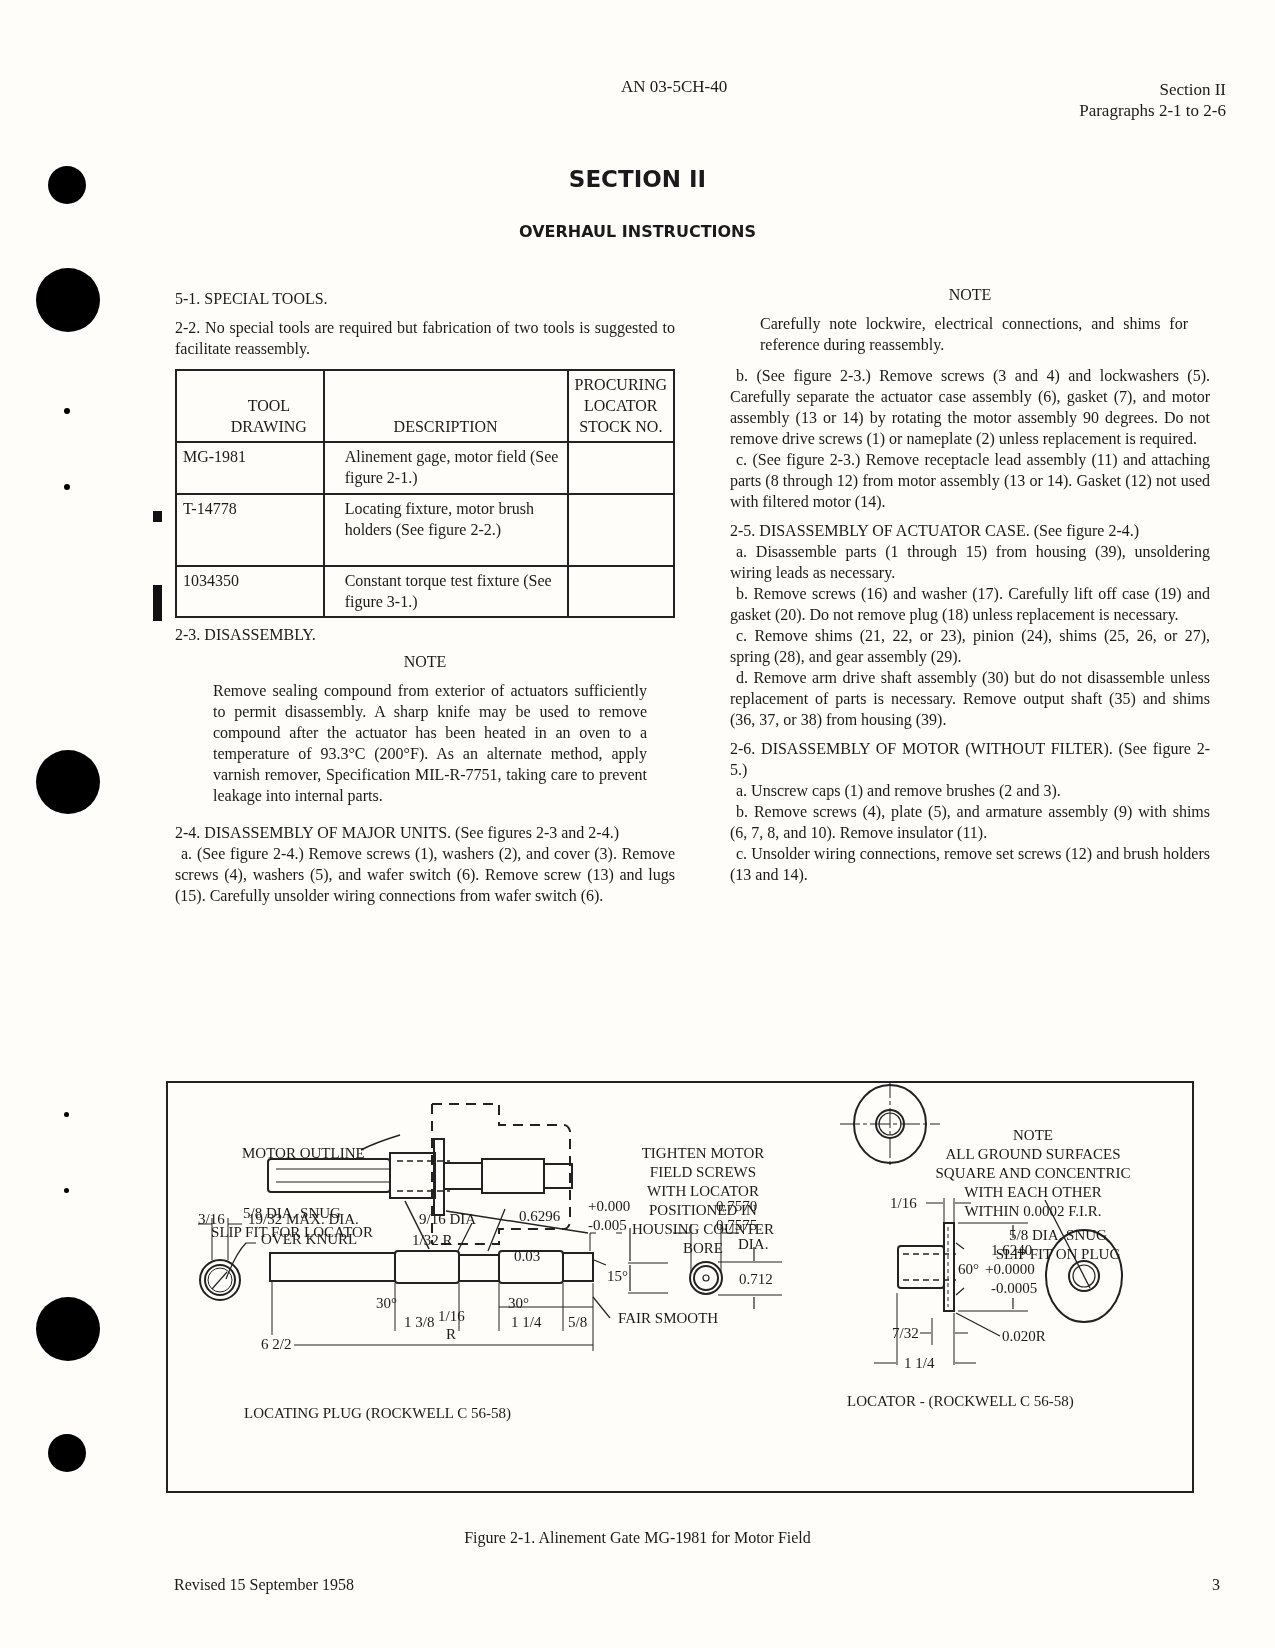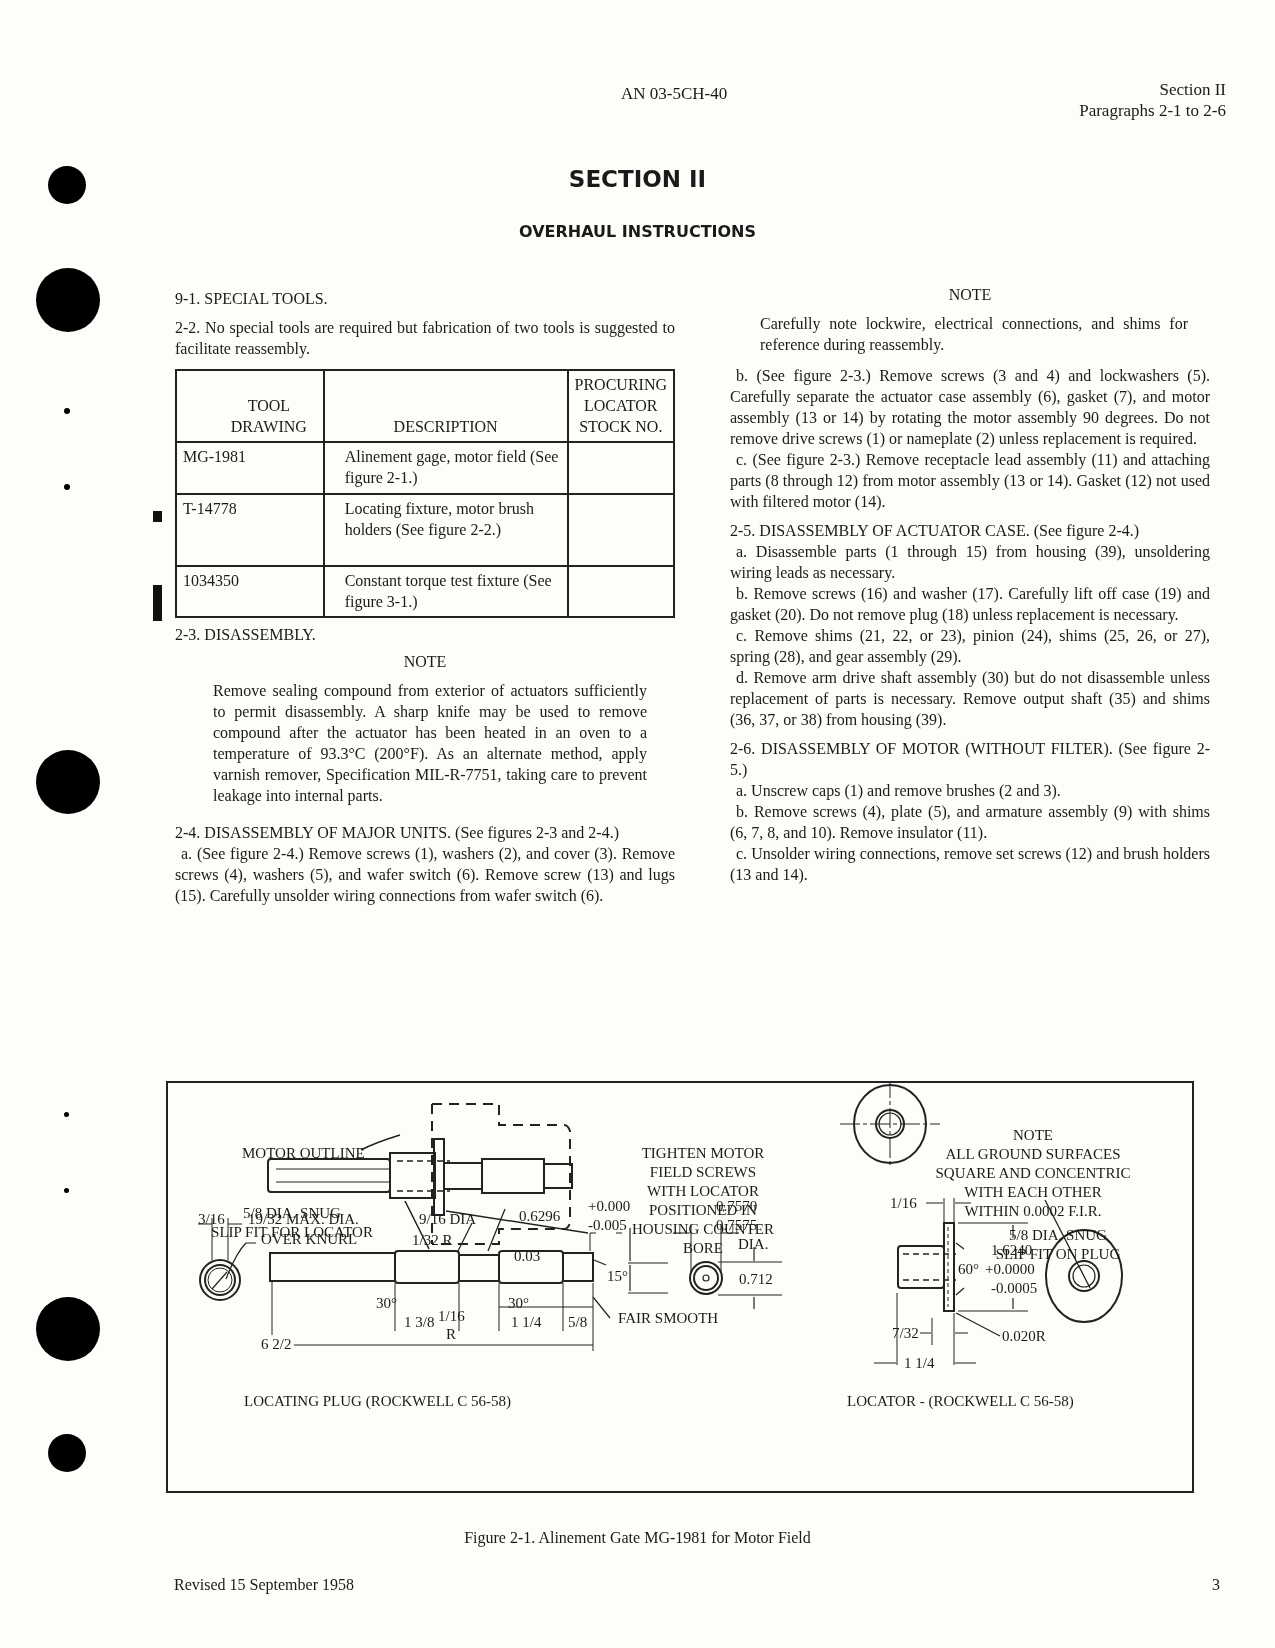--- a/index.html
+++ b/index.html
@@ -38,29 +38,29 @@
 <div class="hole" style="left:64px;top:484px;width:6px;height:6px;"></div>
 <div class="hole" style="left:36px;top:750px;width:64px;height:64px;"></div>
 <div class="hole" style="left:64px;top:1112px;width:5px;height:5px;"></div>
 <div class="hole" style="left:64px;top:1188px;width:5px;height:5px;"></div>
 <div class="hole" style="left:36px;top:1297px;width:64px;height:64px;"></div>
 <div class="hole" style="left:48px;top:1434px;width:38px;height:38px;"></div>
 
 <div class="bar" style="left:153px;top:511px;width:9px;height:11px;"></div>
 <div class="bar" style="left:153px;top:585px;width:9px;height:36px;"></div>
 
-<div class="abs hdr" style="left:621px;top:83px;">AN 03-5CH-40</div>
+<div class="abs hdr" style="left:621px;top:76px;">AN 03-5CH-40</div>
 <div class="abs hdr" style="right:49px;top:79px;text-align:right;">Section II</div>
 <div class="abs hdr" style="right:49px;top:100px;text-align:right;">Paragraphs 2-1 to 2-6</div>
 
 <div class="abs title" style="top:166px;font-size:23px;">SECTION II</div>
 <div class="abs title" style="top:222px;font-size:16px;">OVERHAUL INSTRUCTIONS</div>
 
 <div class="col" style="left:175px;top:288px;width:500px;">
-  <p>9-1. SPECIAL TOOLS.</p>
+  <p>5-1. SPECIAL TOOLS.</p>
   <div style="height:8px"></div>
   <p>2-2. No special tools are required but fabrication of two tools is suggested to facilitate reassembly.</p>
 
   <table class="tools">
     <thead>
       <tr>
         <th style="width:96px;padding-left:44px;">
           <div>TOOL</div>
           <div>DRAWING</div>
         </th>
@@ -274,20 +274,20 @@
 
   <div class="lbl" style="left:722px;top:111px;">1/16</div>
   <div class="lbl" style="left:823px;top:158px;">1.6240</div>
   <div class="lbl" style="left:790px;top:177px;">60°</div>
   <div class="lbl" style="left:817px;top:177px;">+0.0000</div>
   <div class="lbl" style="left:823px;top:196px;">-0.0005</div>
   <div class="lbl" style="left:724px;top:241px;">7/32</div>
   <div class="lbl" style="left:834px;top:244px;">0.020R</div>
   <div class="lbl" style="left:736px;top:271px;">1 1/4</div>
 
-  <div class="lbl" style="left:76px;top:309px;font-family:Liberation Serif, serif;">LOCATING PLUG (ROCKWELL C 56-58)</div>
+  <div class="lbl" style="left:76px;top:321px;font-family:Liberation Serif, serif;">LOCATING PLUG (ROCKWELL C 56-58)</div>
   <div class="lbl" style="left:679px;top:309px;">LOCATOR - (ROCKWELL C 56-58)</div>
 </div>
 
 <div class="abs serif" style="left:0;width:1275px;text-align:center;top:1529px;font-size:16px;">Figure 2-1. Alinement Gate MG-1981 for Motor Field</div>
 
 <div class="abs serif" style="left:174px;top:1576px;font-size:16px;">Revised 15 September 1958</div>
 <div class="abs serif" style="right:55px;top:1576px;font-size:16px;">3</div>
 
 </body></html>

